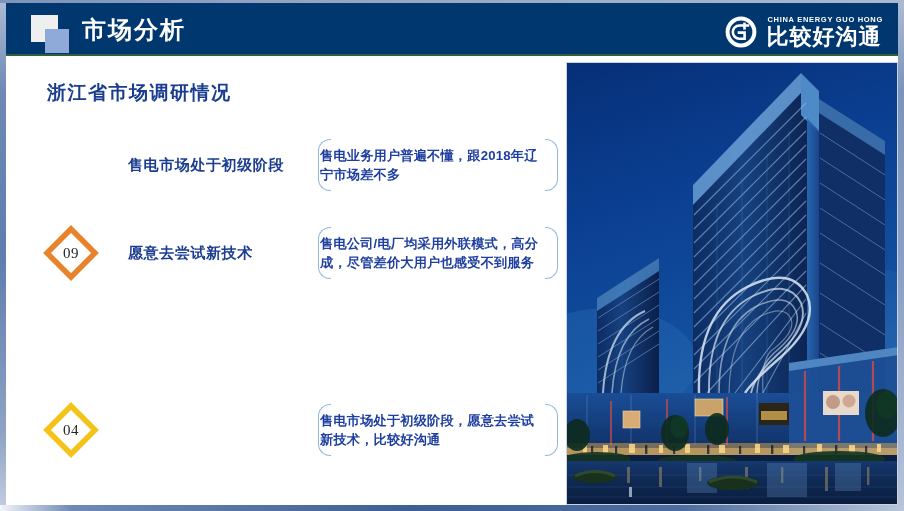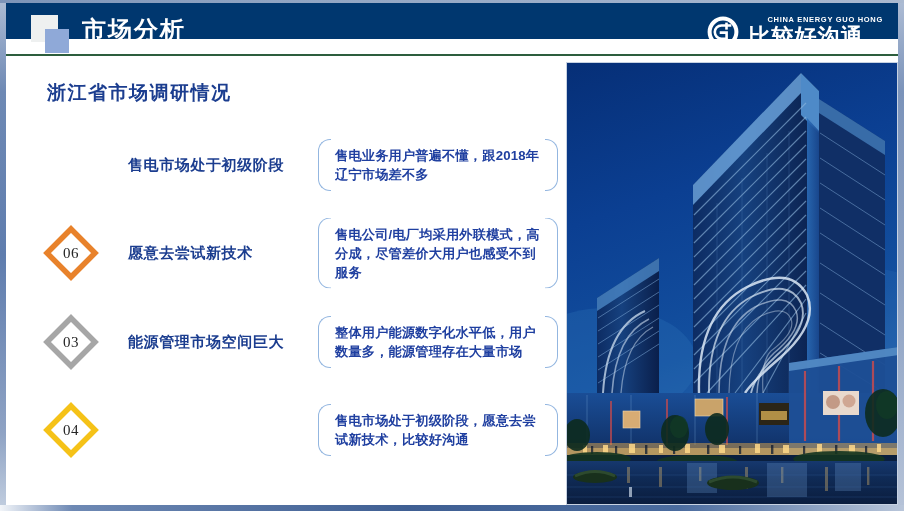--- a/index.html
+++ b/index.html
@@ -43,21 +43,21 @@
     position: absolute;
     left: 0; top: 0; width: 904px; height: 3px;
     background: linear-gradient(to right, #7d94b8 0%, #90a4c2 30%, #aab9d0 100%);
     z-index: 42;
   }
 
   
   .header {
     position: absolute;
     left: 4px; top: 3px;
-    width: 897px; height: 36px;
+    width: 897px; height: 52px;
     background: #00376f;
     z-index: 30;
   }
   .header-underline {
     position: absolute;
     left: 4px; top: 54px; width: 897px; height: 2px;
     background: #2d5e3d;
     z-index: 31;
   }
   .hdr-sq-white {
@@ -94,21 +94,21 @@
   }
   .logo-mark { width: 36px; height: 36px; flex: 0 0 auto; }
   .logo-text { display: flex; flex-direction: column; justify-content: center; }
   .logo-en {
     font-size: 7.5px;
     color: #ffffff;
     letter-spacing: 0.7px;
     font-weight: bold;
     white-space: nowrap;
     margin-bottom: 1px;
-    margin-left: 19px;
+    margin-left: 1px;
   }
   .logo-cn {
     font-size: 22px;
     font-weight: bold;
     color: #ffffff;
     letter-spacing: 1px;
     line-height: 24px;
     white-space: nowrap;
   }
 
@@ -172,21 +172,21 @@
     top: 50%;
     transform: translateY(-50%);
     left: 282px;
     width: 244px;
     display: flex;
     align-items: center;
   }
   .callout-inner {
     position: relative;
     width: 240px;
-    padding: 7px 16px 7px 17px;
+    padding: 7px 16px 7px 2px;
     font-size: 13.2px;
     font-weight: bold;
     color: #1f3fa0;
     line-height: 19px;
     letter-spacing: 0.2px;
   }
   .bracket {
     position: absolute;
     top: 0; bottom: 0;
     width: 13px;
@@ -260,48 +260,32 @@
         <span class="callout-text">售电业务用户普遍不懂，跟2018年辽宁市场差不多</span>
       </div>
     </div>
   </div>
 
   <div class="row row-2">
     <div class="diamond">
       <svg width="54" height="54" viewBox="0 0 54 54">
         <polygon points="27,3 51,27 27,51 3,27" fill="none" stroke="#e8822b" stroke-width="5.5"></polygon>
       </svg>
-      <span class="diamond-num">06</span>
+      <span class="diamond-num">09</span>
     </div>
     <div class="row-label">愿意去尝试新技术</div>
     <div class="callout">
       <div class="callout-inner">
         <span class="bracket bracket-l"></span>
         <span class="bracket bracket-r"></span>
         <span class="callout-text">售电公司/电厂均采用外联模式，高分成，尽管差价大用户也感受不到服务</span>
       </div>
     </div>
   </div>
 
-  <div class="row row-3">
-    <div class="diamond">
-      <svg width="54" height="54" viewBox="0 0 54 54">
-        <polygon points="27,3 51,27 27,51 3,27" fill="none" stroke="#a6a6a6" stroke-width="5.5"></polygon>
-      </svg>
-      <span class="diamond-num">03</span>
-    </div>
-    <div class="row-label">能源管理市场空间巨大</div>
-    <div class="callout">
-      <div class="callout-inner">
-        <span class="bracket bracket-l"></span>
-        <span class="bracket bracket-r"></span>
-        <span class="callout-text">整体用户能源数字化水平低，用户数量多，能源管理存在大量市场</span>
-      </div>
-    </div>
-  </div>
 
   <div class="row row-4">
     <div class="diamond">
       <svg width="54" height="54" viewBox="0 0 54 54">
         <polygon points="27,3 51,27 27,51 3,27" fill="none" stroke="#f5c218" stroke-width="5.5"></polygon>
       </svg>
       <span class="diamond-num">04</span>
     </div>
     <div class="callout">
       <div class="callout-inner">

